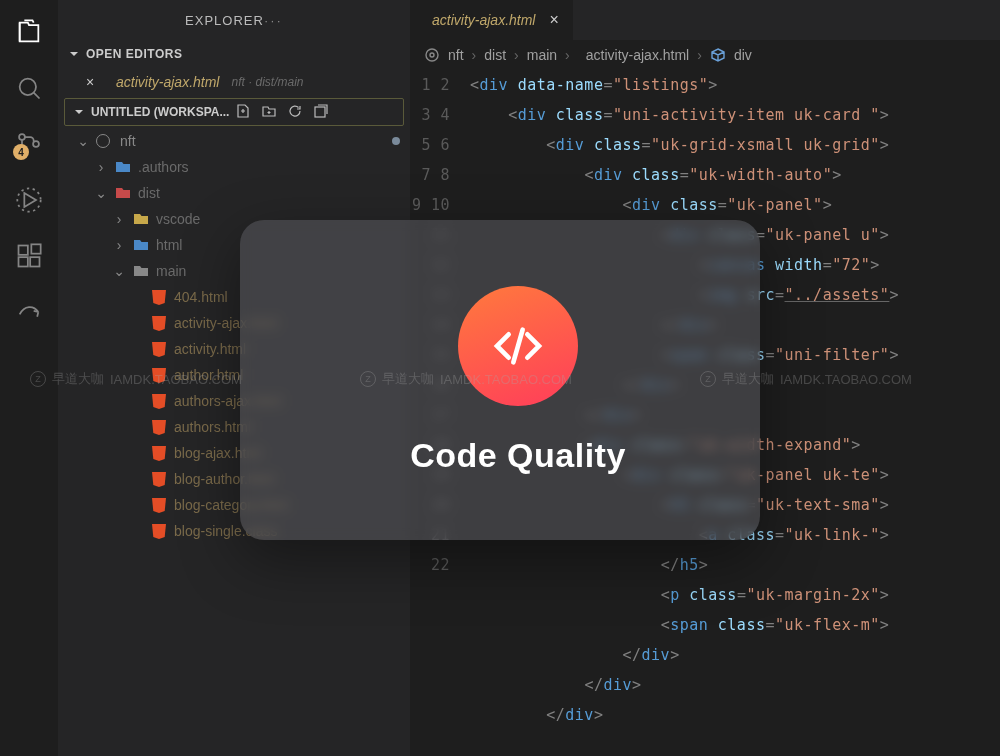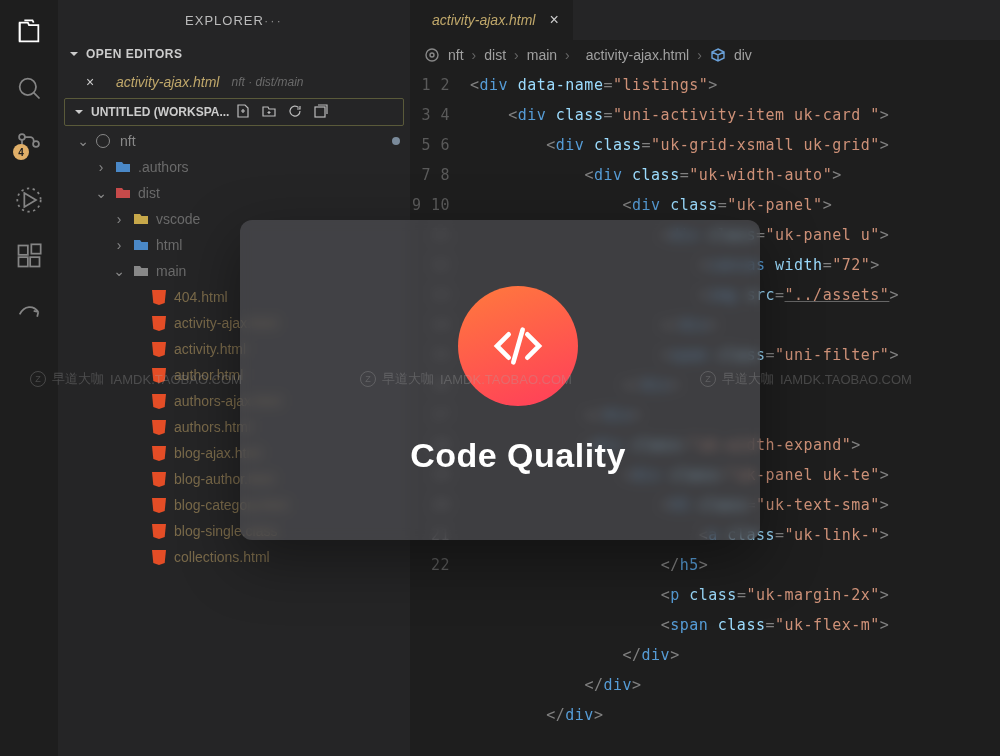--- a/index.html
+++ b/index.html
@@ -118,21 +118,21 @@
 .t-punc { color: #808080; }
 .t-tag { color: #569cd6; }
 .t-attr { color: #9cdcfe; }
 .t-str { color: #ce9178; }
 .t-str.u { text-decoration: underline; text-decoration-color: #666; }
 .overlay {
   position: absolute; left: 240px; top: 220px;
   width: 520px; height: 320px;
   background: rgba(90, 90, 95, 0.55);
   backdrop-filter: blur(6px);
-  border-radius: 12px;
+  border-radius: 24px;
   display: flex; flex-direction: column; align-items: center; justify-content: center;
   gap: 30px;
   box-shadow: 0 20px 60px rgba(0,0,0,.4);
   padding-left: 36px;
 }
 .overlay .circle {
   width: 120px; height: 120px; border-radius: 50%;
   background: linear-gradient(160deg, #ff7a3d 0%, #ff3d5a 100%);
   display: flex; align-items: center; justify-content: center;
 }
@@ -383,29 +383,20 @@
         <span>blog-category.html</span>
       </div>
       <div class="tree-row indent-4 html-f">
         <span class="chev-s"></span>
         <span class="fi html-ico">
           <svg viewBox="0 0 18 18" fill="currentColor">
             <path d="M2 2h14l-1.3 13L9 17l-5.7-2z"></path>
           </svg>
         </span>
         <span>blog-single.class</span>
-      </div>
-      <div class="tree-row indent-4 html-f">
-        <span class="chev-s"></span>
-        <span class="fi html-ico">
-          <svg viewBox="0 0 18 18" fill="currentColor">
-            <path d="M2 2h14l-1.3 13L9 17l-5.7-2z"></path>
-          </svg>
-        </span>
-        <span>collections.html</span>
       </div>
     </div>
 </div>
 
 <div class="editor">
   <div class="tabs-row">
     <div class="tab">
       <span class="fi html-ico"><svg viewBox="0 0 18 18" fill="currentColor">
             <path d="M2 2h14l-1.3 13L9 17l-5.7-2z"></path>
           </svg></span>

